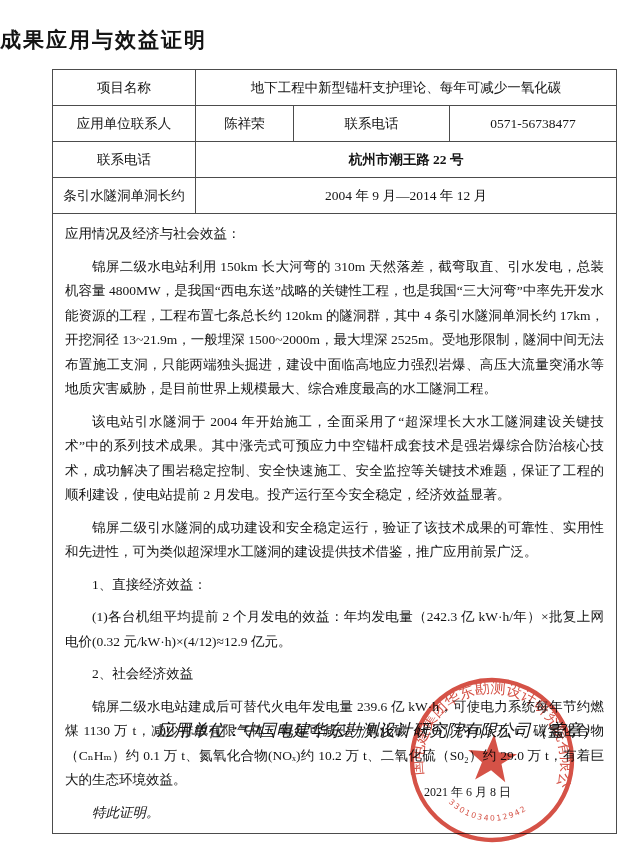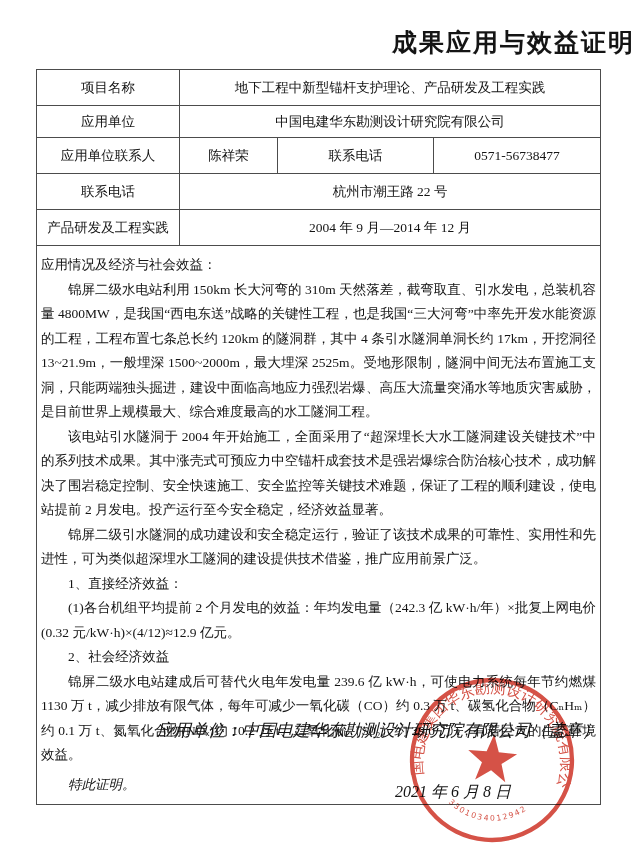--- a/index.html
+++ b/index.html
@@ -3,45 +3,45 @@
 <meta charset="utf-8">
 <style>
   html,body { margin:0; padding:0; background:#ffffff; }
   .page {
     position:relative; width:635px; height:850px; background:#ffffff;
     font-family:"Liberation Serif","DejaVu Serif",serif; color:#141414;
     overflow:hidden;
   }
   .doc-title {
     position:absolute; top:26px; left:0; width:100%;
-    text-align:right; font-size:25px; font-weight:bold; letter-spacing:2px;
+    text-align:left; font-size:21px; font-weight:bold; letter-spacing:2px;
   }
   table.info {
-    position:absolute; left:36px; top:69px; width:564px;
+    position:absolute; left:52px; top:69px; width:564px;
     border-collapse:collapse; table-layout:fixed;padding-left:32px;
   }
   table.info td {
     border:1px solid #4c4c4c; font-size:13.5px; text-align:center;
     vertical-align:middle; padding:0 4px; overflow:hidden;
   }
-  td.bold-val { font-weight:normal; }
+  td.bold-val { font-weight:bold; }
   td.benefits-cell {
     text-align:left; vertical-align:top; padding:4px 9px 0 9px; height:558px;
   }
   .benefits p {
-    margin:0; text-indent:2em; line-height:24.5px; font-size:13.5px;
+    margin:8px; text-indent:2em; line-height:24.5px; font-size:13.5px;
     text-align:justify;
   }
   .benefits p.heading { text-indent:0; }
   .benefits p.closing { margin-top:5px;font-style:italic; }
   .sig-unit {
     position:absolute; top:720px; right:36px; font-size:17px; line-height:22px;font-style:italic;
   }
   .sig-date {
-    position:absolute; top:781px; right:124px; font-size:16px; line-height:22px;font-style:italic;
+    position:absolute; top:781px; right:124px; font-size:12px; line-height:22px;
   }
   .seal {
     position:absolute; left:406px; top:674px; width:172px; height:172px;
     opacity:0.88; mix-blend-mode:multiply; transform:rotate(5deg);
     pointer-events:none;
   }
 </style>
 </head>
 <body>
 
@@ -52,38 +52,34 @@
   <table class="info">
     <colgroup>
         <col style="width:143px">
         <col style="width:98px">
         <col style="width:156px">
         <col style="width:167px">
       </colgroup>
     <tbody>
         <tr style="height:36px">
       <td>项目名称</td>
-      <td colspan="3">地下工程中新型锚杆支护理论、产品研发及工程实践</td>
-    </tr>
-    <tr style="height:32px">
-      <td>应用单位</td>
-      <td colspan="3">中国电建华东勘测设计研究院有限公司</td>
+      <td colspan="3">地下工程中新型锚杆支护理论、每年可减少一氧化碳</td>
     </tr>
     <tr style="height:36px">
       <td>应用单位联系人</td>
       <td>陈祥荣</td>
       <td>联系电话</td>
       <td>0571-56738477</td>
     </tr>
     <tr style="height:36px">
       <td>联系电话</td>
       <td colspan="3" class="bold-val">杭州市潮王路 22 号</td>
     </tr>
     <tr style="height:36px">
-      <td>产品研发及工程实践</td>
+      <td>条引水隧洞单洞长约</td>
       <td colspan="3">2004 年 9 月—2014 年 12 月</td>
     </tr>
     <tr>
       <td colspan="4" class="benefits-cell">
         <div class="benefits">
           <p class="heading">应用情况及经济与社会效益：</p>
           <p>锦屏二级水电站利用 150km 长大河弯的 310m 天然落差，截弯取直、引水发电，总装机容量 4800MW，是我国“西电东送”战略的关键性工程，也是我国“三大河弯”中率先开发水能资源的工程，工程布置七条总长约 120km 的隧洞群，其中 4 条引水隧洞单洞长约 17km，开挖洞径 13~21.9m，一般埋深 1500~2000m，最大埋深 2525m。受地形限制，隧洞中间无法布置施工支洞，只能两端独头掘进，建设中面临高地应力强烈岩爆、高压大流量突涌水等地质灾害威胁，是目前世界上规模最大、综合难度最高的水工隧洞工程。</p>
           <p>该电站引水隧洞于 2004 年开始施工，全面采用了“超深埋长大水工隧洞建设关键技术”中的系列技术成果。其中涨壳式可预应力中空锚杆成套技术是强岩爆综合防治核心技术，成功解决了围岩稳定控制、安全快速施工、安全监控等关键技术难题，保证了工程的顺利建设，使电站提前 2 月发电。投产运行至今安全稳定，经济效益显著。</p>
           <p>锦屏二级引水隧洞的成功建设和安全稳定运行，验证了该技术成果的可靠性、实用性和先进性，可为类似超深埋水工隧洞的建设提供技术借鉴，推广应用前景广泛。</p>
           <p>1、直接经济效益：</p>

